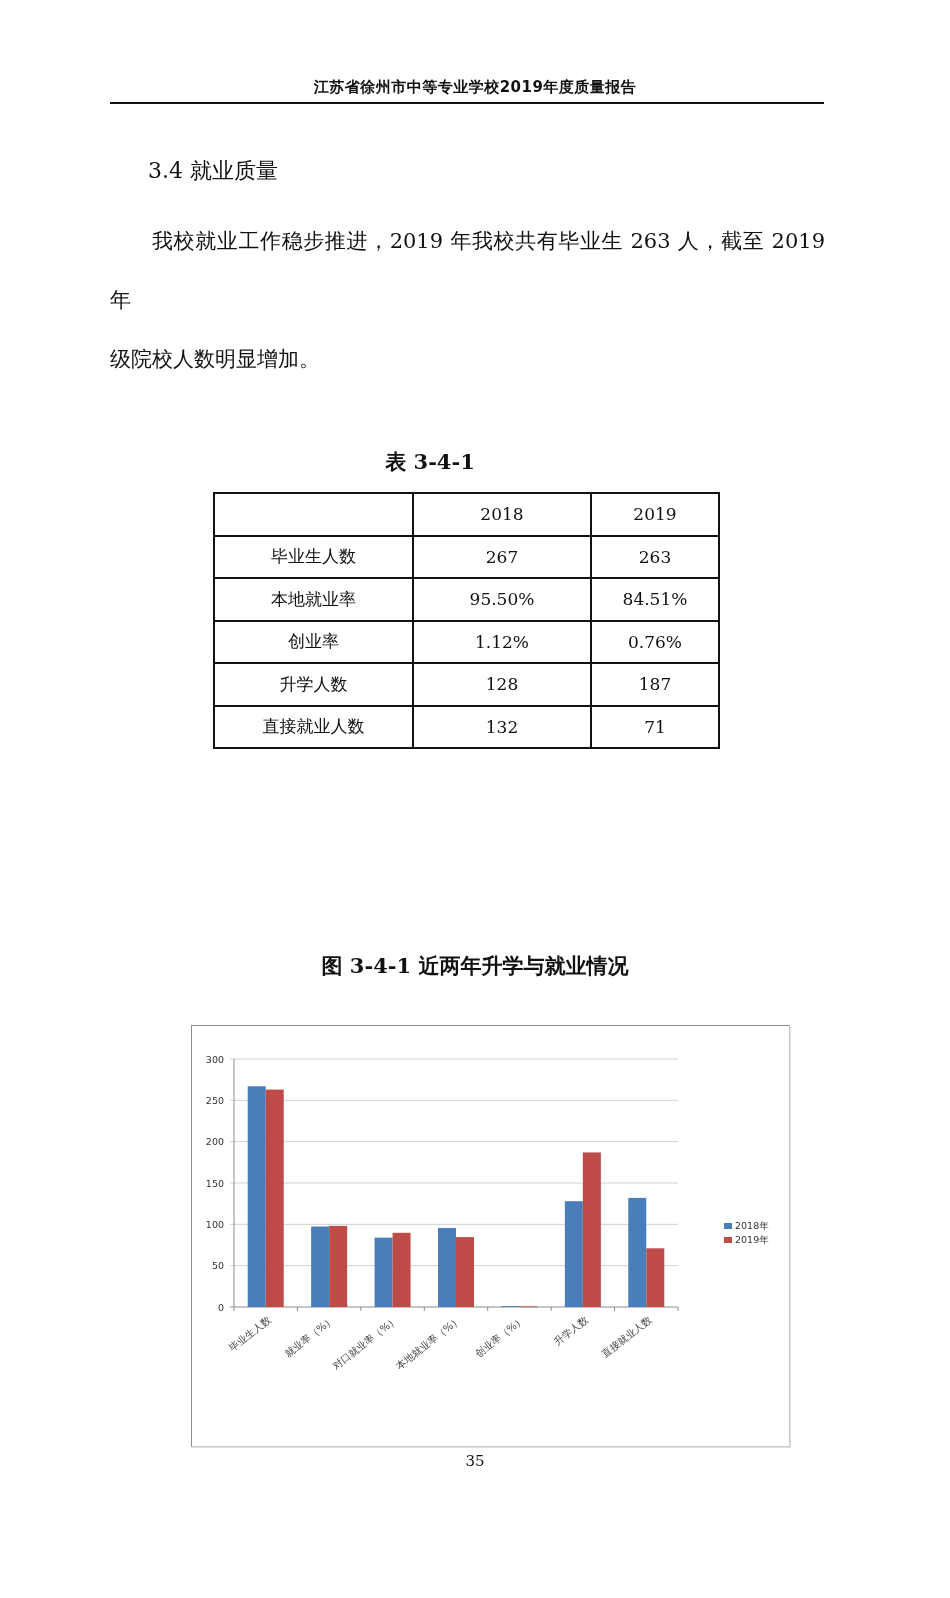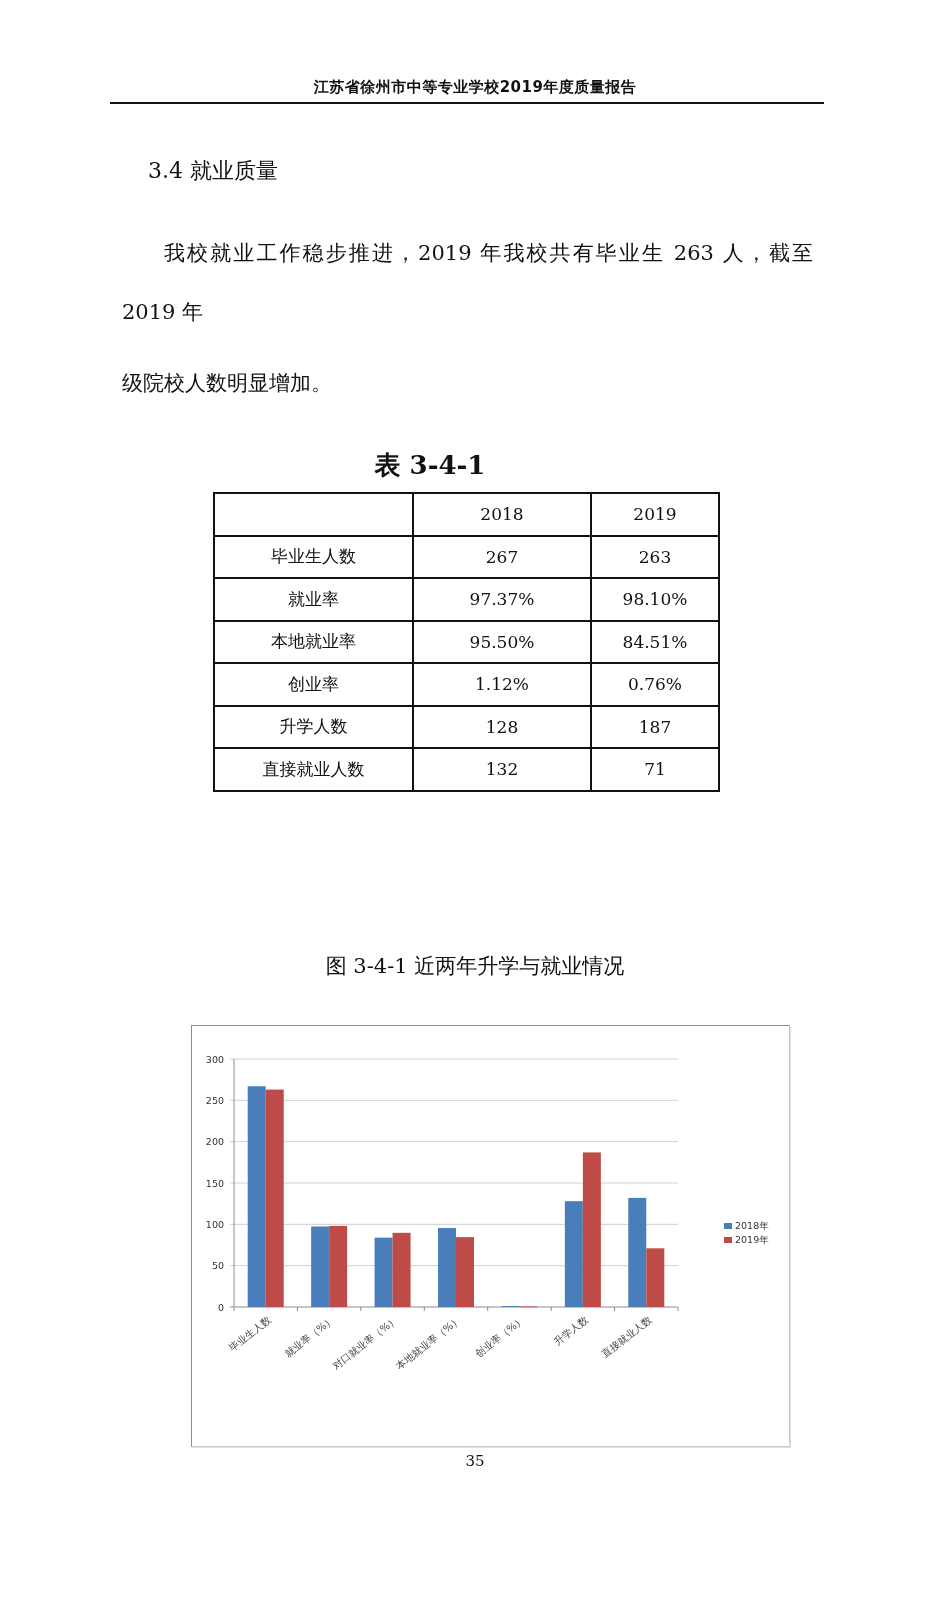--- a/index.html
+++ b/index.html
@@ -5,28 +5,28 @@
   html, body { margin:0; padding:0; background:#ffffff; }
   body { width:950px; height:1598px; position:relative; overflow:hidden;
          font-family:"DejaVu Serif","Liberation Serif",serif; color:#111; }
   .abs { position:absolute; }
   .header-title { left:0; width:950px; top:78px; text-align:center;
                   font-family:"DejaVu Sans","Liberation Sans",sans-serif;
                   font-weight:bold; font-size:15px; letter-spacing:0.5px; }
   .header-rule { left:110px; width:714px; top:102px; height:0; border-top:2.5px solid #111; }
   .section-title { left:148px; top:156px; font-size:22px; }
   .para { left:110px; width:715px; top:212px; font-size:21px; line-height:59px; }
-  .para p { margin:12px; text-align:justify; text-align-last:left; }
+  .para p { margin:0; text-align:justify; text-align-last:left; }
   .indent { text-indent:42px; }
-  .table-caption { left:0; width:860px; top:448px; text-align:center; font-size:26px; font-weight:bold; }
+  .table-caption { left:0; width:860px; top:448px; text-align:center; font-size:21px; font-weight:bold; }
   table.data { position:absolute; left:213px; top:492px; width:507px; border-collapse:collapse; font-size:17px; }
   table.data td { border:2px solid #111; height:40.5px; text-align:center; padding:0; }
   table.data td.c0 { width:197px; }
   table.data td.c1 { width:176px; }
-  .fig-caption { left:0; width:950px; top:952px; text-align:center; font-size:21px; font-weight:normal; }
+  .fig-caption { left:0; width:950px; top:952px; text-align:center; font-size:21px; font-weight:bold; }
   .chart-box { left:191px; top:1025px; width:597px; height:420px; border:1px solid #8c8c8c;
                border-right-color:#c8c8c8; border-bottom-color:#c8c8c8; box-shadow:1px 1px 0 #e0e0e0; }
   .page-num { left:0; width:950px; top:1452px; text-align:center; font-size:15px; }
   svg text { font-family:"DejaVu Sans","Liberation Sans",sans-serif; }
 </style>
 </head>
 <body>
 
 <div class="abs header-title">江苏省徐州市中等专业学校2019年度质量报告</div>
 <div class="abs header-rule"></div>
@@ -44,25 +44,20 @@
   <tbody>
   <tr>
     <td class="c0"></td>
     <td class="c1">2018</td>
     <td>2019</td>
   </tr>
   <tr>
     <td>毕业生人数</td>
     <td>267</td>
     <td>263</td>
-  </tr>
-  <tr>
-    <td>就业率</td>
-    <td>97.37%</td>
-    <td>98.10%</td>
   </tr>
   <tr>
     <td>本地就业率</td>
     <td>95.50%</td>
     <td>84.51%</td>
   </tr>
   <tr>
     <td>创业率</td>
     <td>1.12%</td>
     <td>0.76%</td>

